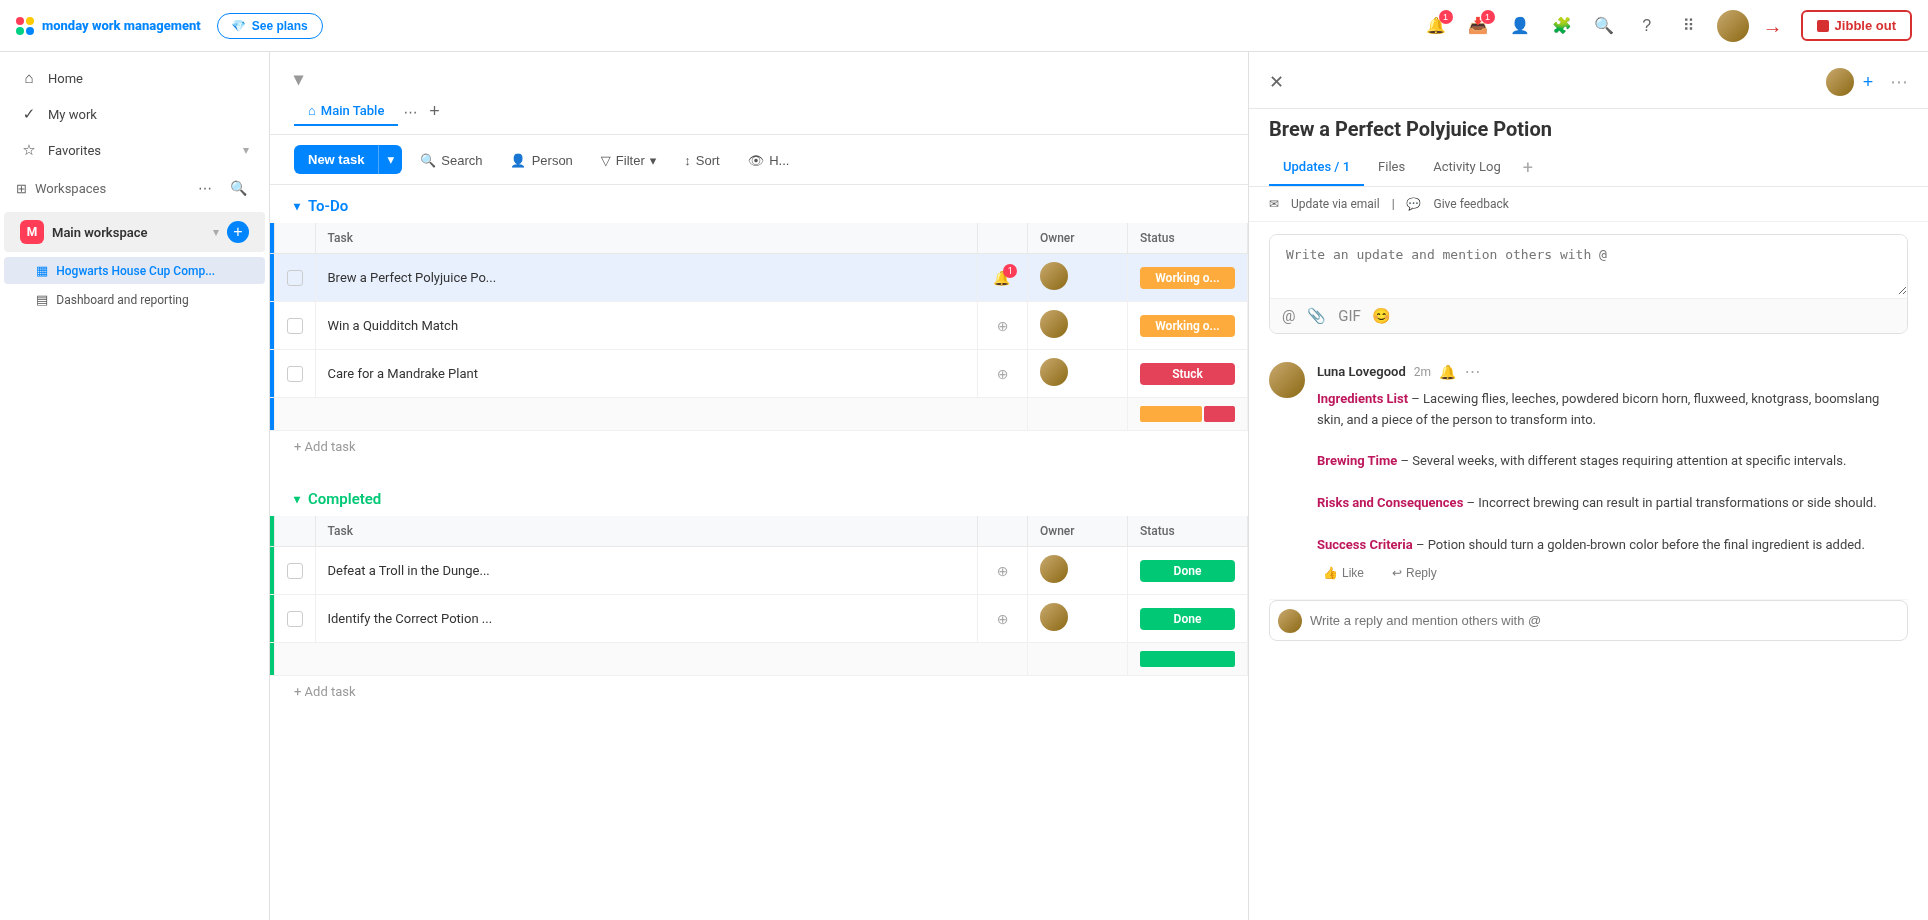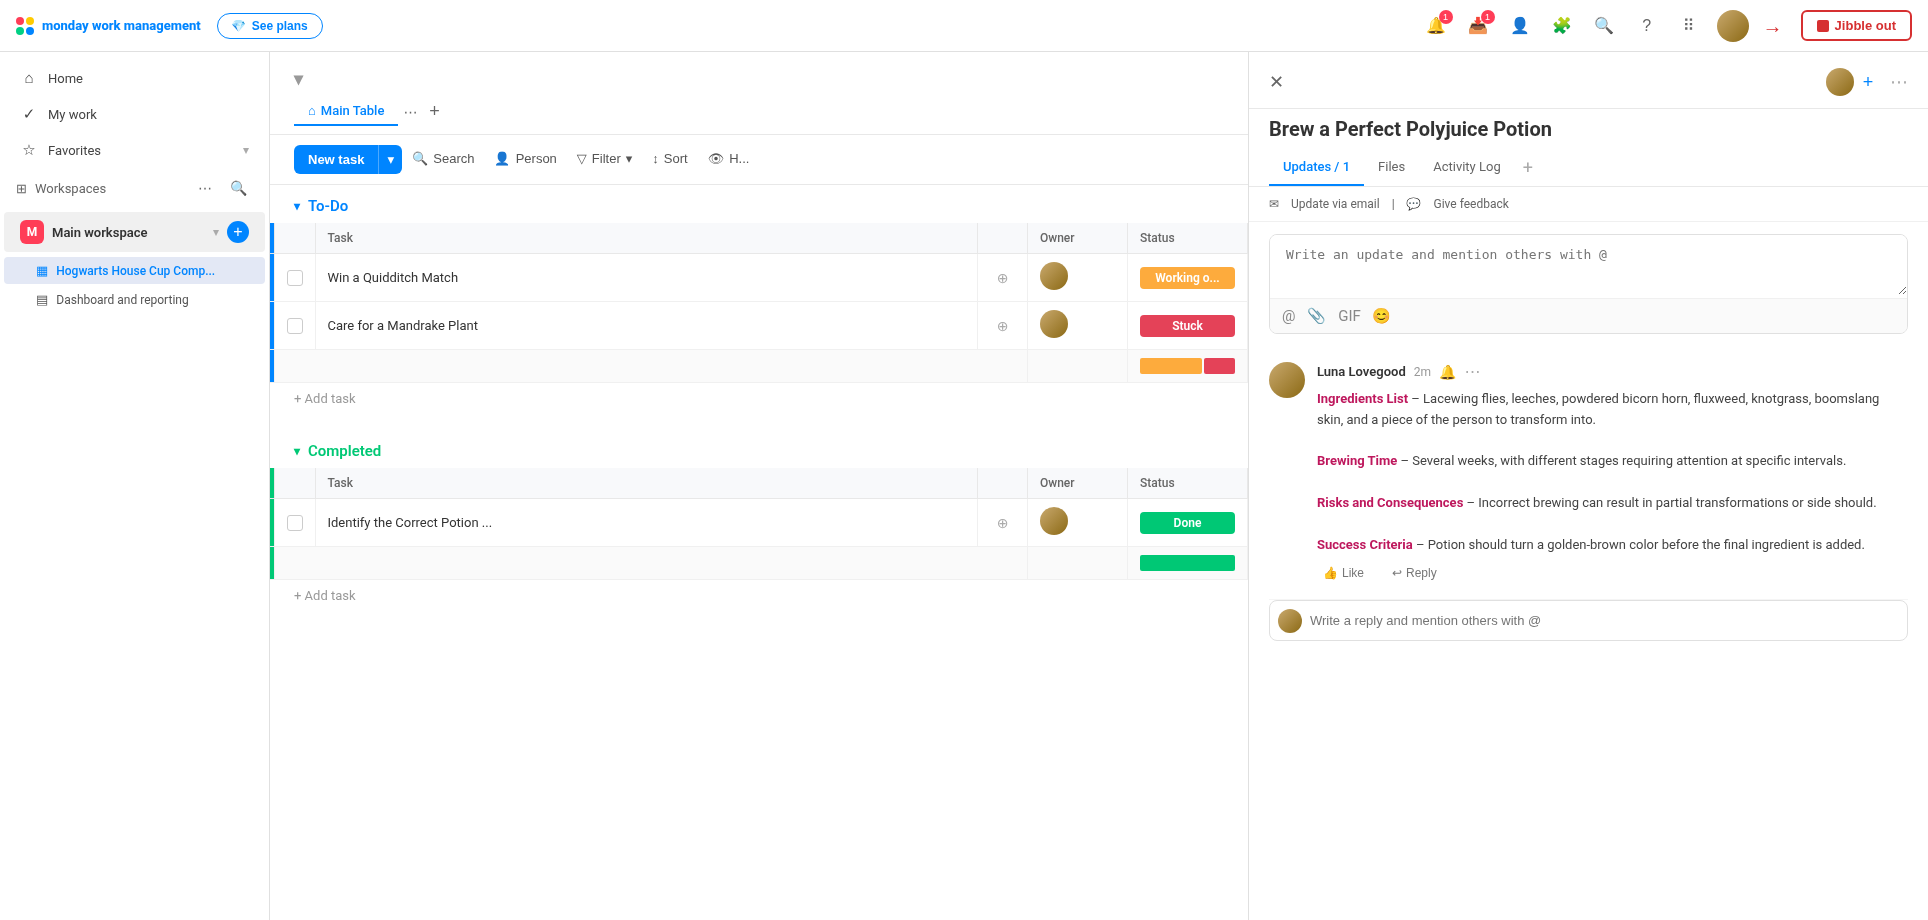--- a/index.html
+++ b/index.html
@@ -45,21 +45,21 @@
     .workspaces-header { display: flex; align-items: center; justify-content: space-between; padding: 6px 16px; color: #666; font-size: 13px; }
     .add-btn { background: #0085ff; color: #fff; border: none; border-radius: 50%; width: 22px; height: 22px; cursor: pointer; font-size: 16px; display: flex; align-items: center; justify-content: center; }
 
     
     .board-header { padding: 16px 24px 8px; border-bottom: 1px solid #e8e8e8; }
     .board-title { font-size: 22px; font-weight: 700; color: #333; display: flex; align-items: center; gap: 8px; }
     .board-title-arrow { color: #999; font-size: 18px; }
     .board-tabs { display: flex; align-items: center; gap: 0; margin-top: 8px; }
     .board-tab { padding: 6px 14px; font-size: 13px; cursor: pointer; color: #666; border-bottom: 2px solid transparent; display: flex; align-items: center; gap: 5px; }
     .board-tab.active { color: #0085ff; border-bottom: 2px solid #0085ff; font-weight: 500; }
-    .board-toolbar { display: flex; align-items: flex-start; gap: 0; padding: 10px 24px; border-bottom: 1px solid #e8e8e8; }
+    .board-toolbar { display: flex; align-items: flex-end; gap: 8px; padding: 10px 24px; border-bottom: 1px solid #e8e8e8; }
     .new-task-btn { background: #0085ff; color: #fff; border: none; border-radius: 6px; padding: 7px 14px; font-size: 13px; font-weight: 600; cursor: pointer; display: flex; align-items: center; gap: 4px; }
     .new-task-dropdown { background: #0085ff; color: #fff; border: none; border-left: 1px solid rgba(255,255,255,0.3); border-radius: 0 6px 6px 0; padding: 7px 8px; cursor: pointer; }
     .toolbar-btn { background: none; border: none; cursor: pointer; color: #555; font-size: 13px; display: flex; align-items: center; gap: 5px; padding: 6px 10px; border-radius: 4px; }
 
     
     .table-container { flex: 1; overflow-y: auto; padding: 0 0 20px; }
     .group-header { display: flex; align-items: center; gap: 8px; padding: 12px 24px 8px; font-size: 15px; font-weight: 600; cursor: pointer; }
     .group-header.todo { color: #0085ff; }
     .group-header.completed { color: #00c875; }
     .group-toggle { font-size: 12px; }
@@ -272,20 +272,36 @@
             <tr>
               <th style="width:4px;padding:0;background:#0085ff;"></th>
               <th style="width:32px;"></th>
               <th>Task</th>
               <th style="width:50px;"></th>
               <th style="width:100px;">Owner</th>
               <th style="width:120px;">Status</th>
             </tr>
           </thead>
           <tbody>
+            <tr class="selected">
+              <td class="color-col" style="background:#0085ff;padding:0;"></td>
+              <td>
+                  <div class="checkbox"></div>
+                </td>
+              <td><span class="task-name">Brew a Perfect Polyjuice Po...</span></td>
+              <td style="text-align:center;position:relative;">
+                <span class="comment-icon-active" style="position:relative;display:inline-block;">
+                  🔔<span class="comment-badge">1</span>
+                </span>
+              </td>
+              <td><div class="owner-avatar"></div></td>
+              <td>
+                  <div class="status-badge status-working">Working o...</div>
+                </td>
+            </tr>
             <tr>
               <td class="color-col" style="background:#0085ff;padding:0;"></td>
               <td>
                   <div class="checkbox"></div>
                 </td>
               <td><span class="task-name">Win a Quidditch Match</span></td>
               <td style="text-align:center;"><span class="comment-icon">⊕</span></td>
               <td><div class="owner-avatar"></div></td>
               <td>
                   <div class="status-badge status-working">Working o...</div>
@@ -329,20 +345,32 @@
             <tr>
               <th style="width:4px;padding:0;background:#00c875;"></th>
               <th style="width:32px;"></th>
               <th>Task</th>
               <th style="width:50px;"></th>
               <th style="width:100px;">Owner</th>
               <th style="width:120px;">Status</th>
             </tr>
           </thead>
           <tbody>
+            <tr>
+              <td class="color-col" style="background:#00c875;padding:0;"></td>
+              <td>
+                  <div class="checkbox"></div>
+                </td>
+              <td><span class="task-name">Defeat a Troll in the Dunge...</span></td>
+              <td style="text-align:center;"><span class="comment-icon">⊕</span></td>
+              <td><div class="owner-avatar"></div></td>
+              <td>
+                  <div class="status-badge status-done">Done</div>
+                </td>
+            </tr>
             <tr>
               <td class="color-col" style="background:#00c875;padding:0;"></td>
               <td>
                   <div class="checkbox"></div>
                 </td>
               <td><span class="task-name">Identify the Correct Potion ...</span></td>
               <td style="text-align:center;"><span class="comment-icon">⊕</span></td>
               <td><div class="owner-avatar"></div></td>
               <td>
                   <div class="status-badge status-done">Done</div>

